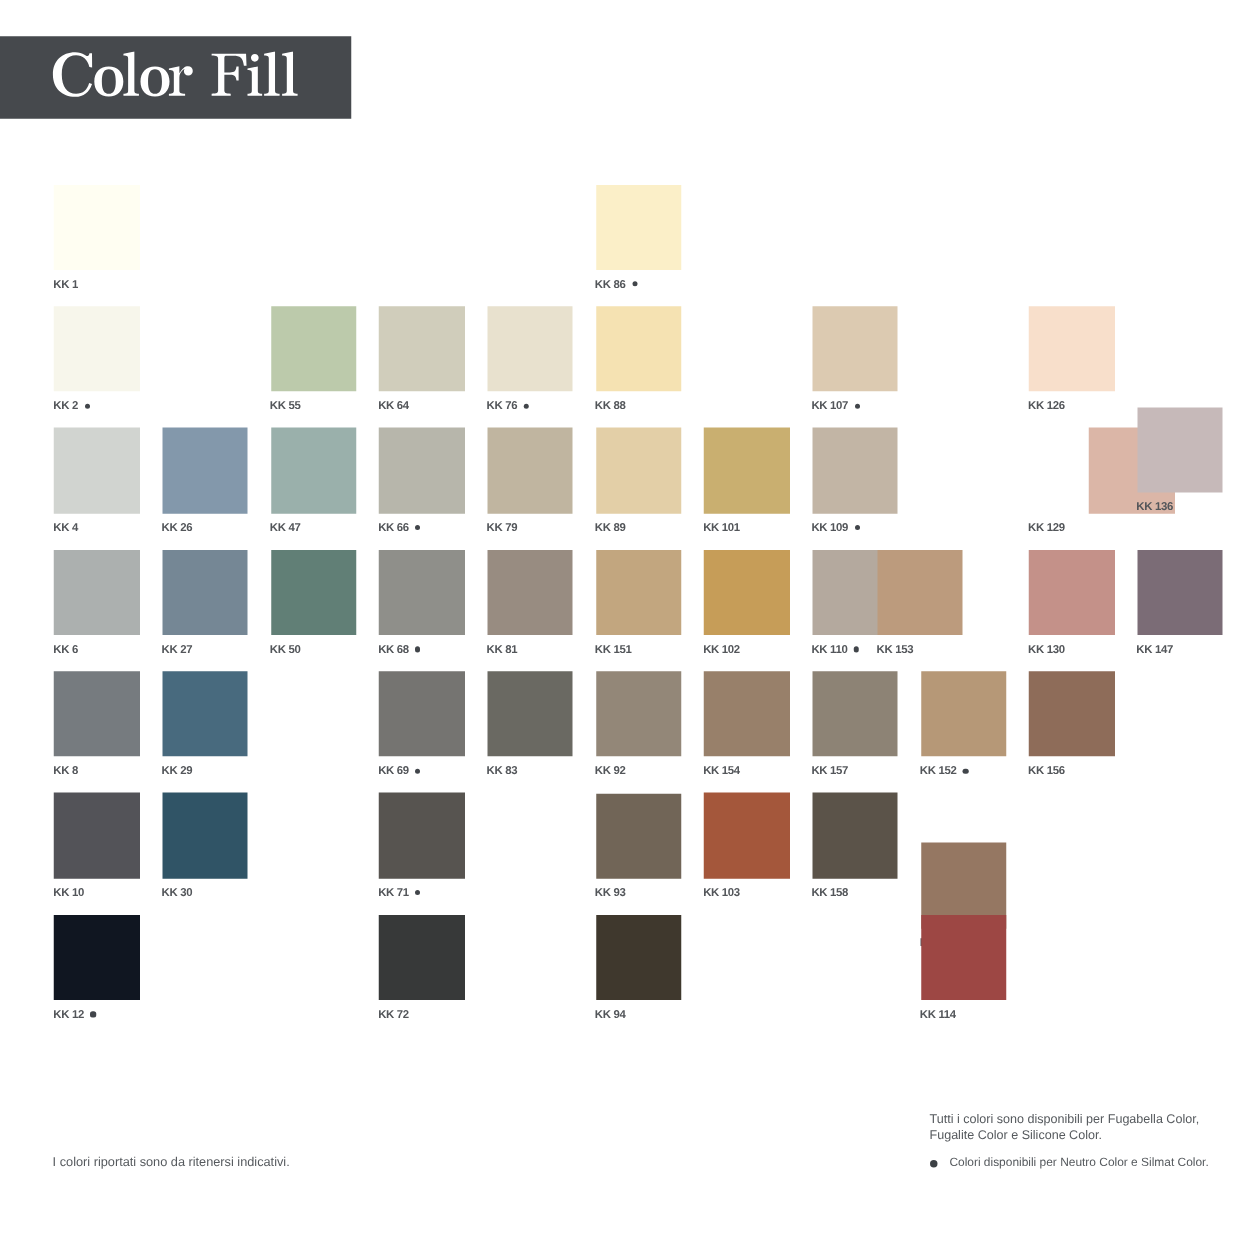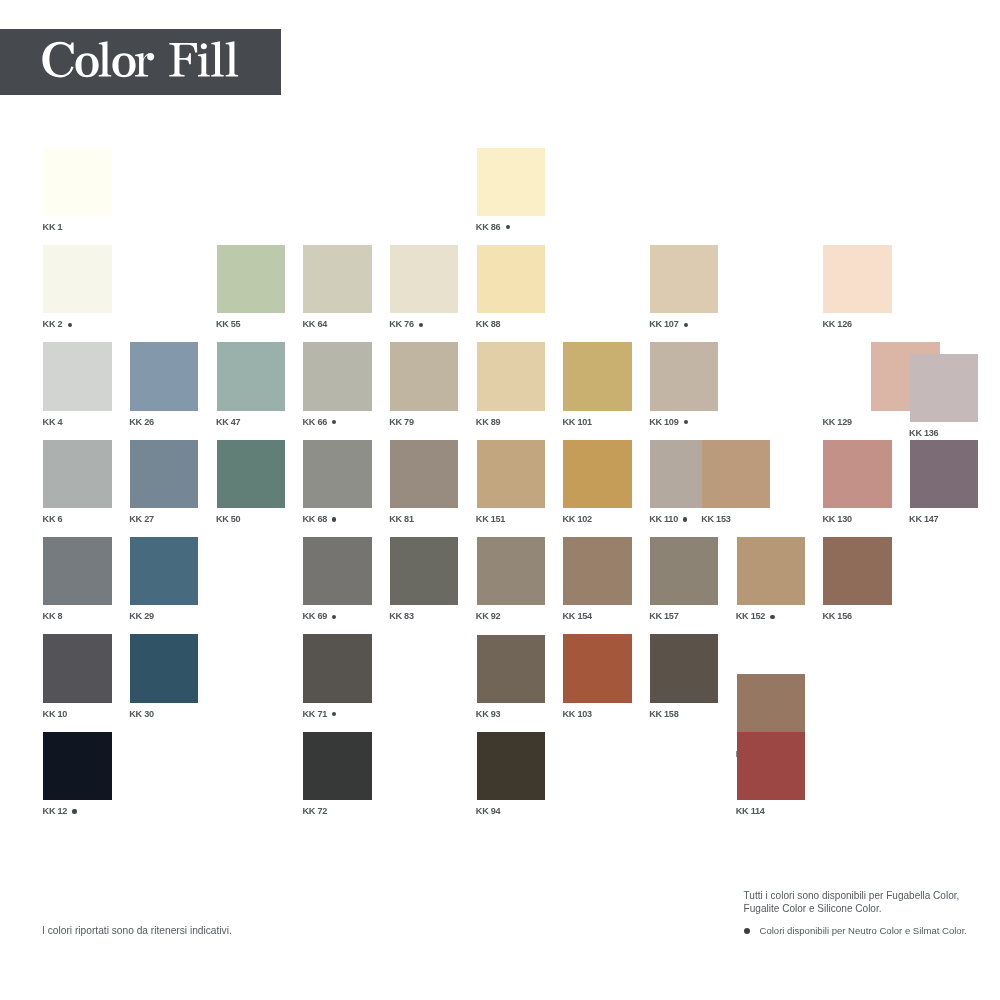--- a/index.html
+++ b/index.html
@@ -117,21 +117,21 @@
         <div class="lbl">KK 101</div>
       </div>
       <div class="cell" style="left: 649.95px; top: 342.3px;">
         <div class="sw" style="background: rgb(194, 181, 165);"></div>
         <div class="lbl">KK 109<span class="dot"></span></div>
       </div>
       <div class="cell" style="left: 823.25px; top: 342.3px; padding-left: 48px;">
         <div class="sw" style="background: rgb(219, 182, 167);"></div>
         <div class="lbl">KK 129</div>
       </div>
-      <div class="cell" style="left: 909.9px; top: 354px;">
+      <div class="cell" style="left: 909.9px; top: 326px;">
         <div class="sw" style="background: rgb(198, 185, 185);"></div>
         <div class="lbl">KK 136</div>
       </div>
       <div class="cell" style="left: 43.4px; top: 439.65px;">
         <div class="sw" style="background: rgb(172, 176, 175);"></div>
         <div class="lbl">KK 6</div>
       </div>
       <div class="cell" style="left: 130.05px; top: 439.65px;">
         <div class="sw" style="background: rgb(117, 135, 149);"></div>
         <div class="lbl">KK 27</div>

